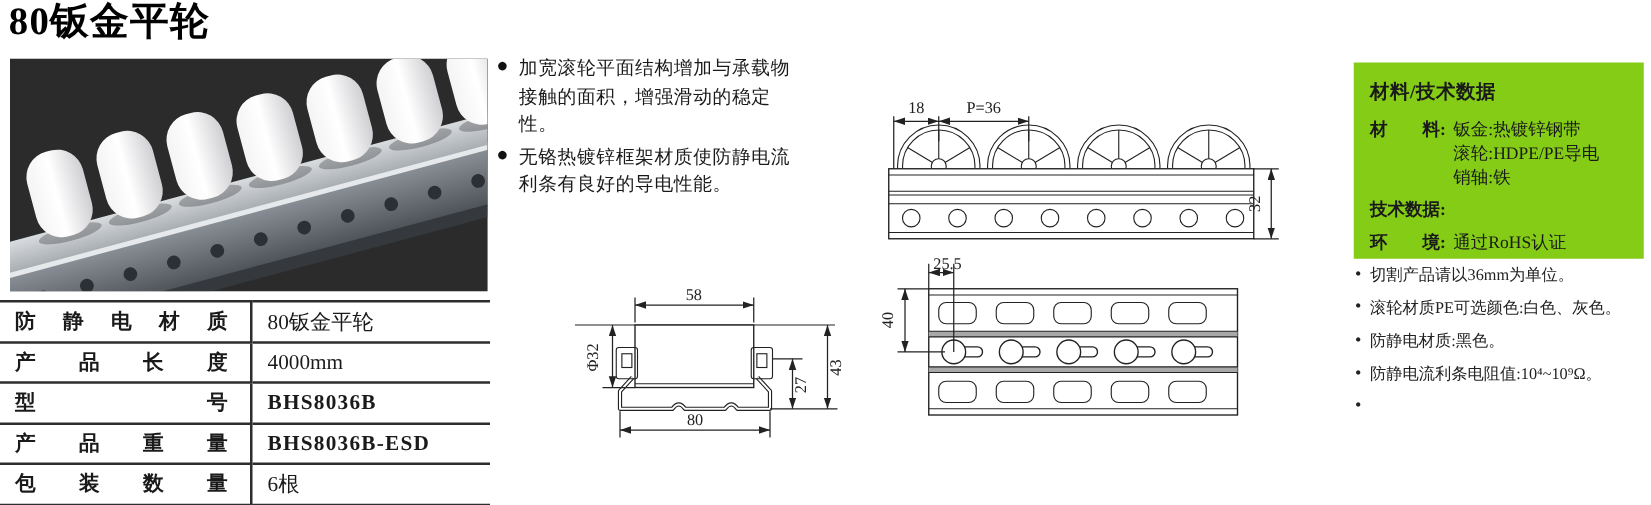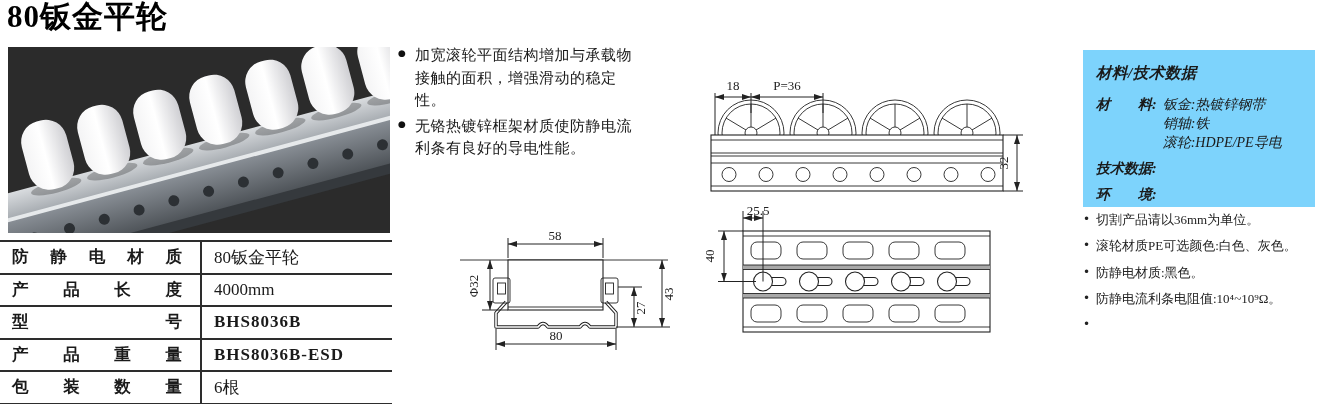--- a/index.html
+++ b/index.html
@@ -39,21 +39,21 @@
   .spec-table tr:last-child td{border-bottom:2px solid #2d2d2d;}
   .spec-table td.lbl{
     width:170px;border-right:2px solid #2d2d2d;font-weight:700;font-size:16.5px;
     padding:0 18px 0 12px;text-align:justify;text-align-last:justify;
   }
   .spec-table td.val{font-size:17px;padding-left:12px;}
   .spec-table td.val.bold{font-weight:700;letter-spacing:1px;}
   
   .matbox{
     position:absolute;left:1083px;top:50px;width:232px;height:157px;
-    background:#7dd3fc;box-sizing:border-box;padding:13px 10px 24px 13px;overflow:hidden;font-style:italic;
+    background:#84cc16;box-sizing:border-box;padding:13px 10px 24px 13px;overflow:hidden;
   }
   .matbox .mat-title{font-size:15.5px;font-weight:700;margin-bottom:11px;letter-spacing:.5px;}
   .mat-row{display:flex;font-size:14px;margin-bottom:7px;line-height:19px;}
   .mat-label{font-weight:700;white-space:pre;margin-right:6px;flex:0 0 auto;}
   .mat-val{flex:1;}
   
   .notes{
     position:absolute;left:1083px;top:211px;width:238px;margin:0;padding:0;list-style:none;
     font-size:13px;line-height:1.45;
   }
@@ -317,29 +317,32 @@
       </tr>
     </tbody>
   </table>
 
   <div class="matbox">
     <div class="mat-title">材料/技术数据</div>
     <div class="mat-row">
       <span class="mat-label">材　　料:</span>
       <div class="mat-val">
         <div>钣金:热镀锌钢带</div>
+        <div>滚轮:HDPE/PE导电</div>
         <div>销轴:铁</div>
-        <div>滚轮:HDPE/PE导电</div>
       </div>
     </div>
     <div class="mat-row">
       <span class="mat-label">技术数据:</span>
     </div>
     <div class="mat-row">
       <span class="mat-label">环　　境:</span>
+      <div class="mat-val">
+        <div>通过RoHS认证</div>
+      </div>
     </div>
   </div>
 
   <ul class="notes">
     <li>
       <span class="dot">•</span>
       <span>切割产品请以36mm为单位。</span>
     </li>
     <li>
       <span class="dot">•</span>

